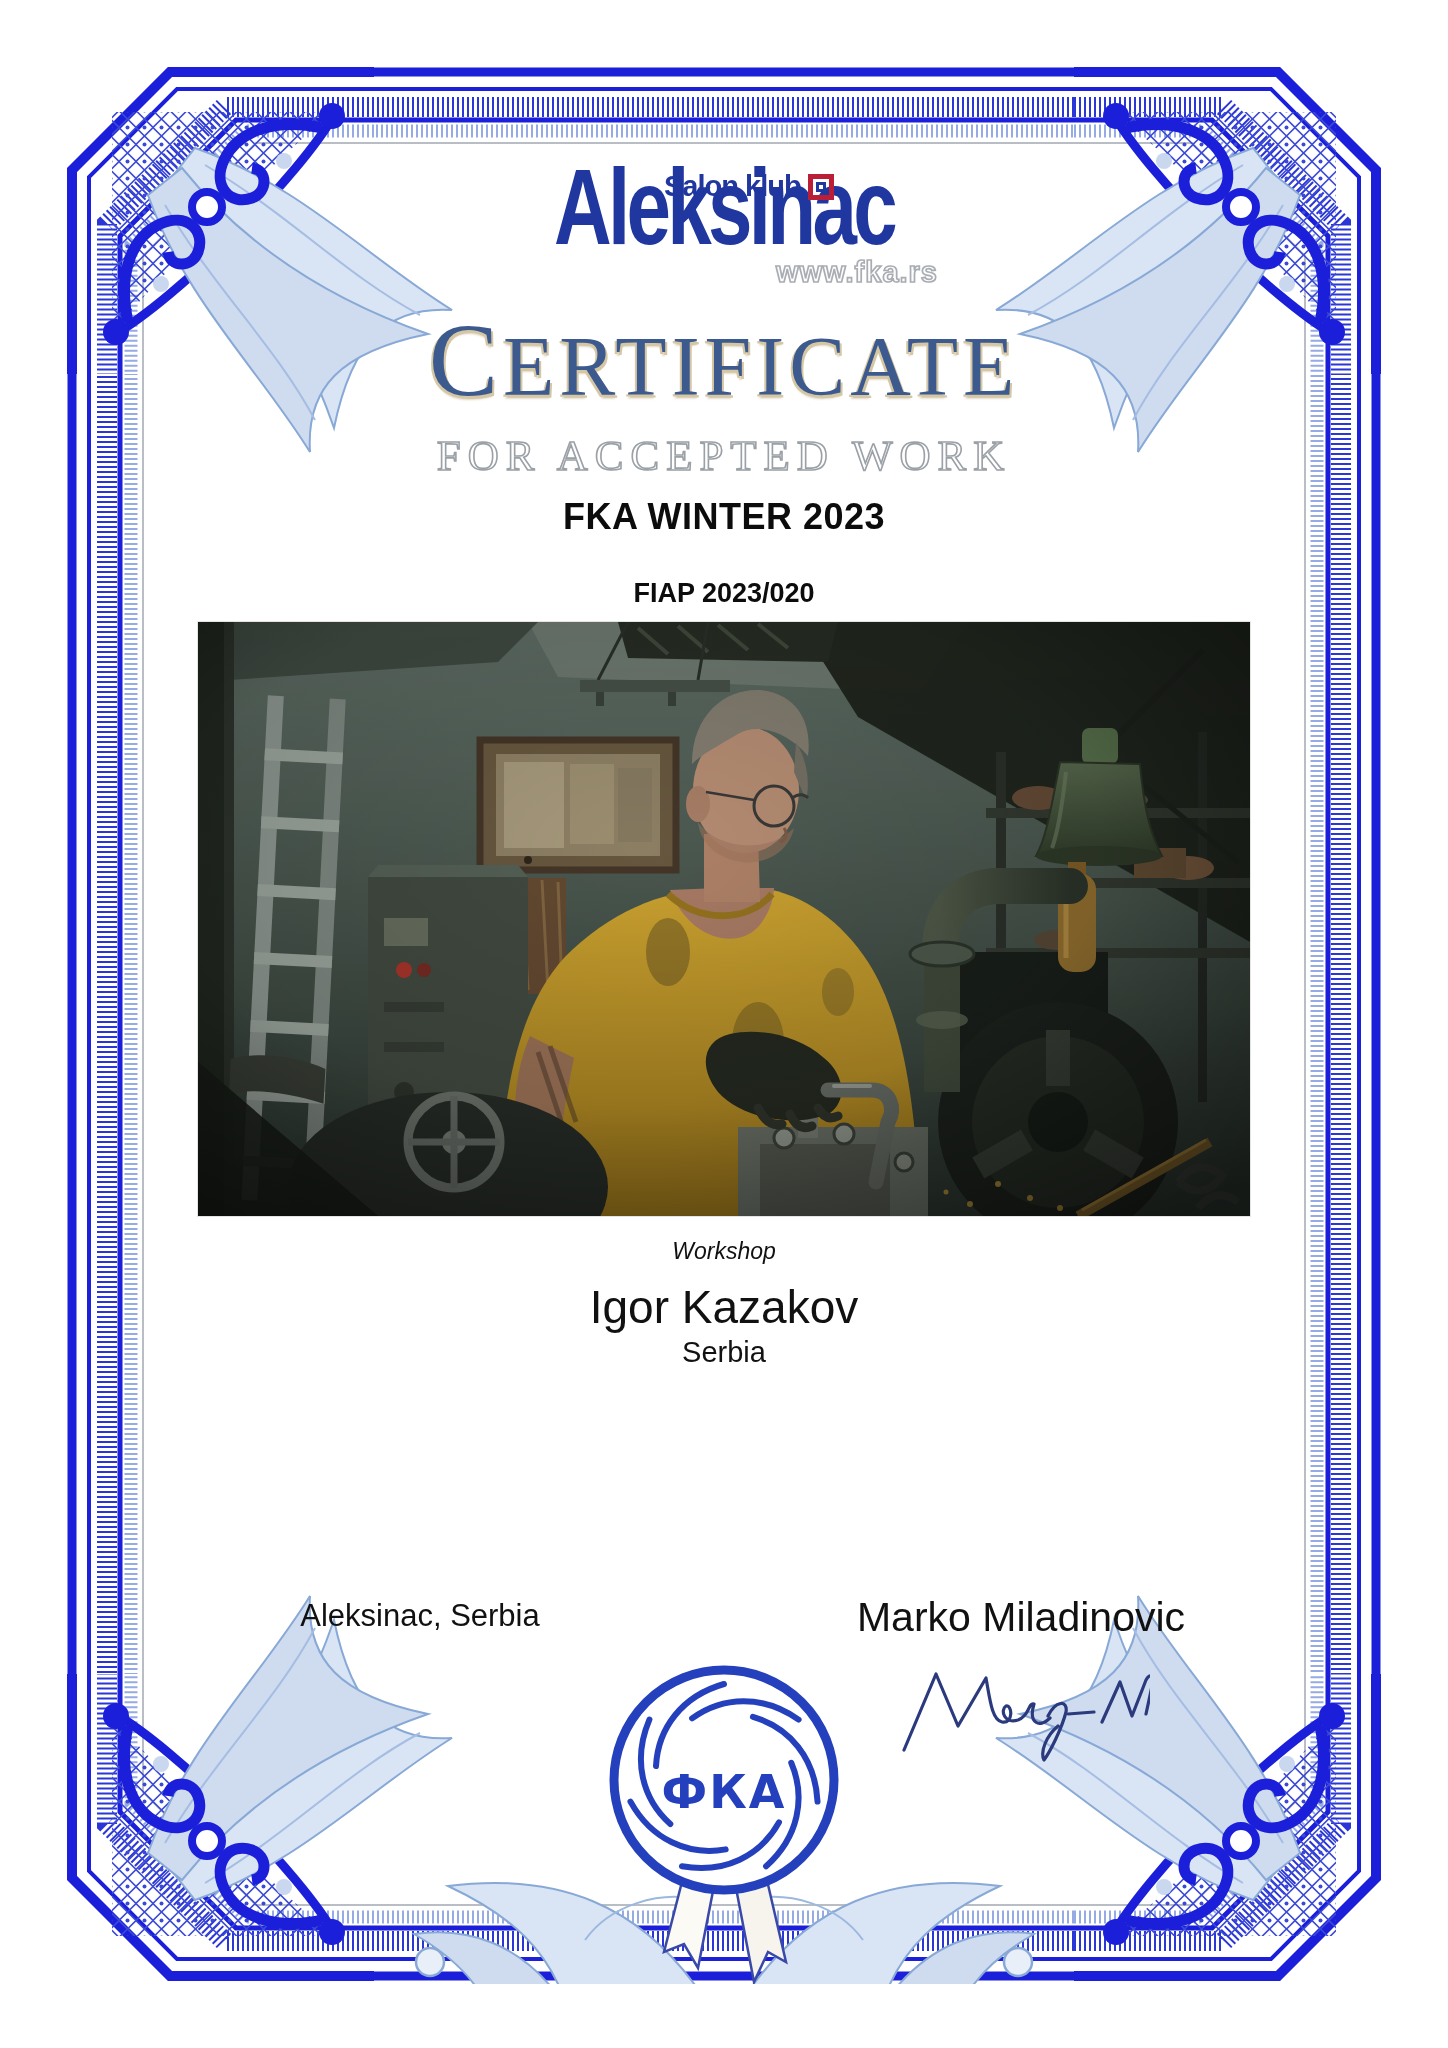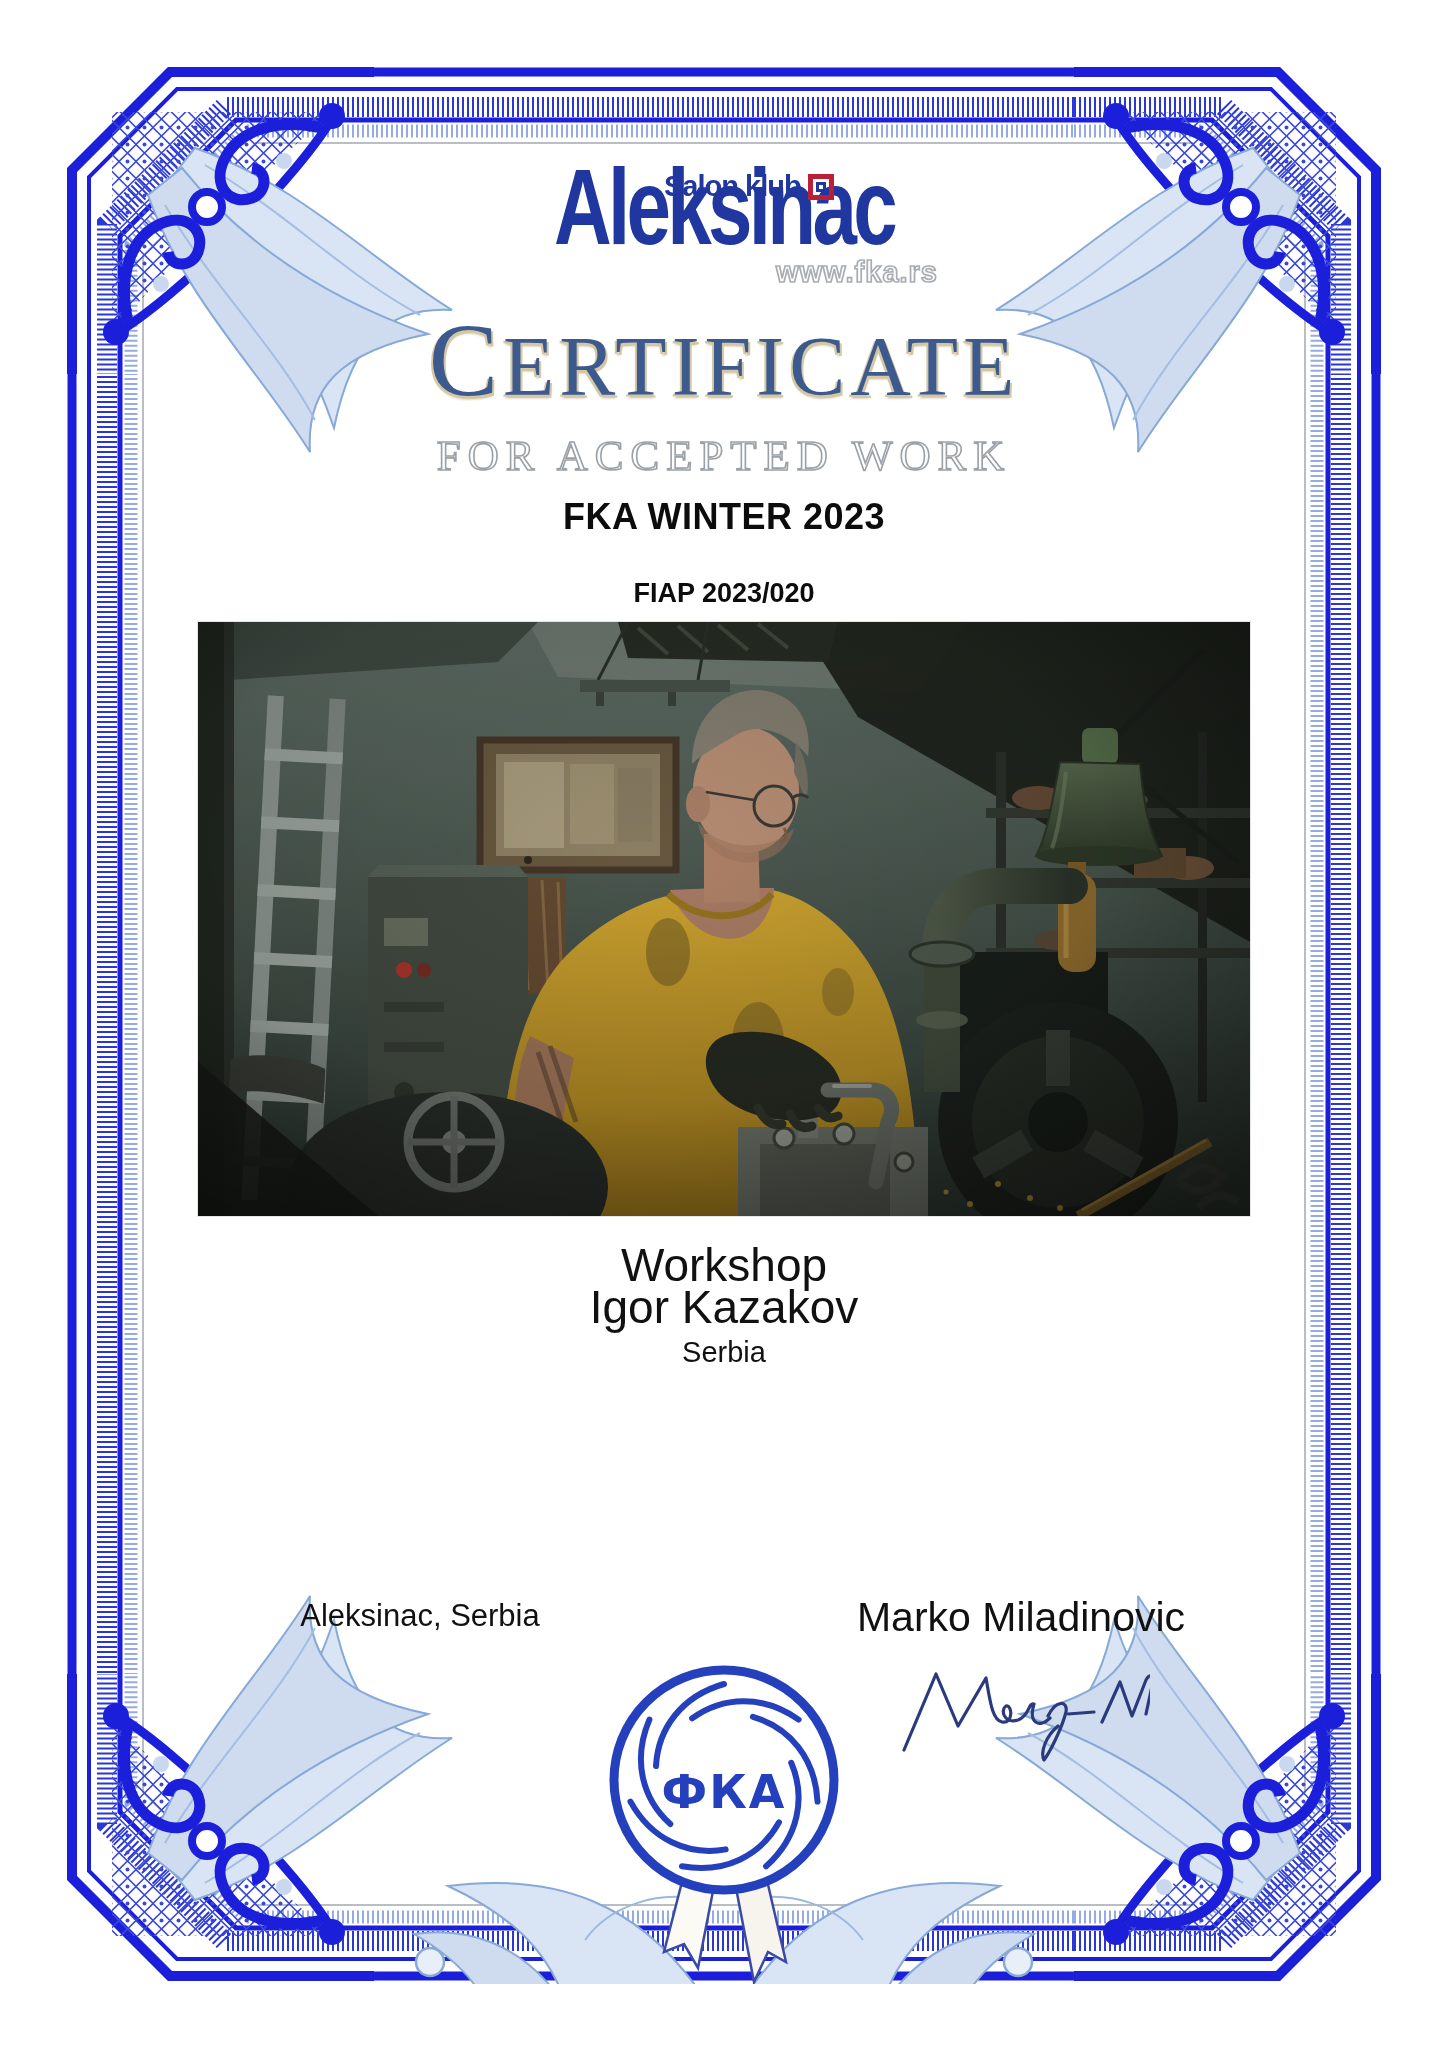--- a/index.html
+++ b/index.html
@@ -25,21 +25,21 @@
   .cert-title::first-letter{font-size:104px;}
   .cert-sub{top:412px;font-family:"Liberation Serif",serif;font-size:43px;letter-spacing:7px;
             color:#ffffff;margin-top:19px;-webkit-text-stroke:1.6px #9aa0a6;}
   .expo-name{top:496px;font-weight:bold;font-size:36px;color:#0c0c0c;letter-spacing:0.5px;}
   .expo-patronage{top:578px;font-weight:bold;font-size:27px;color:#0c0c0c;}
 
   
   .photo{left:198px;top:622px;width:1052px;height:594px;box-shadow:0 0 0 1px #e4e4e4;}
 
   
-  .work-title{top:1238px;font-size:46px;color:#111;}
+  .work-title{top:1238px;font-size:23px;color:#111;font-style:italic;}
   .author{top:1280px;font-size:46px;color:#111;}
   .country{top:1336px;font-size:29px;color:#111;}
 
   
   .place{left:200px;top:1598px;width:440px;text-align:center;font-size:31px;color:#111;}
   .date{left:200px;top:1664px;width:440px;text-align:center;font-size:29px;color:#111;}
   .chair{left:801px;top:1592px;width:440px;text-align:center;font-size:41px;line-height:1.25;color:#111;}
   .sig{left:900px;top:1662px;}
   .emblem{left:596px;top:1656px;}
 </style>

